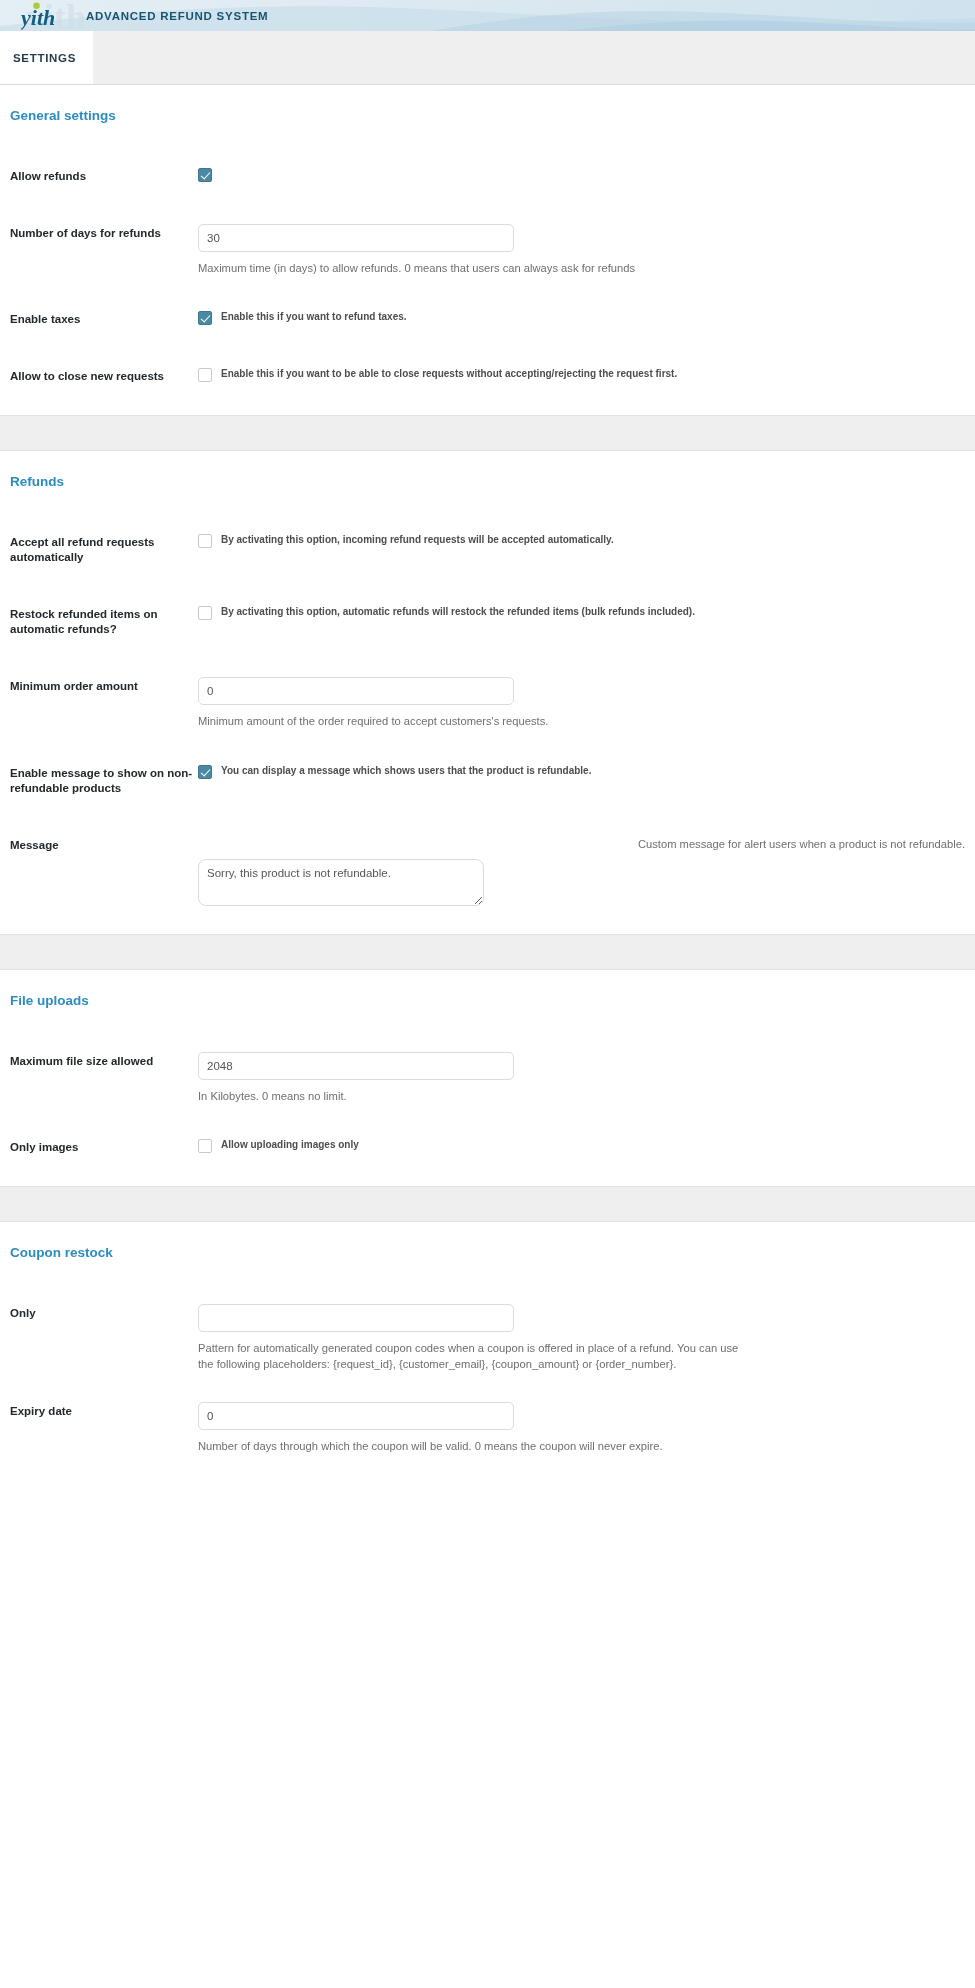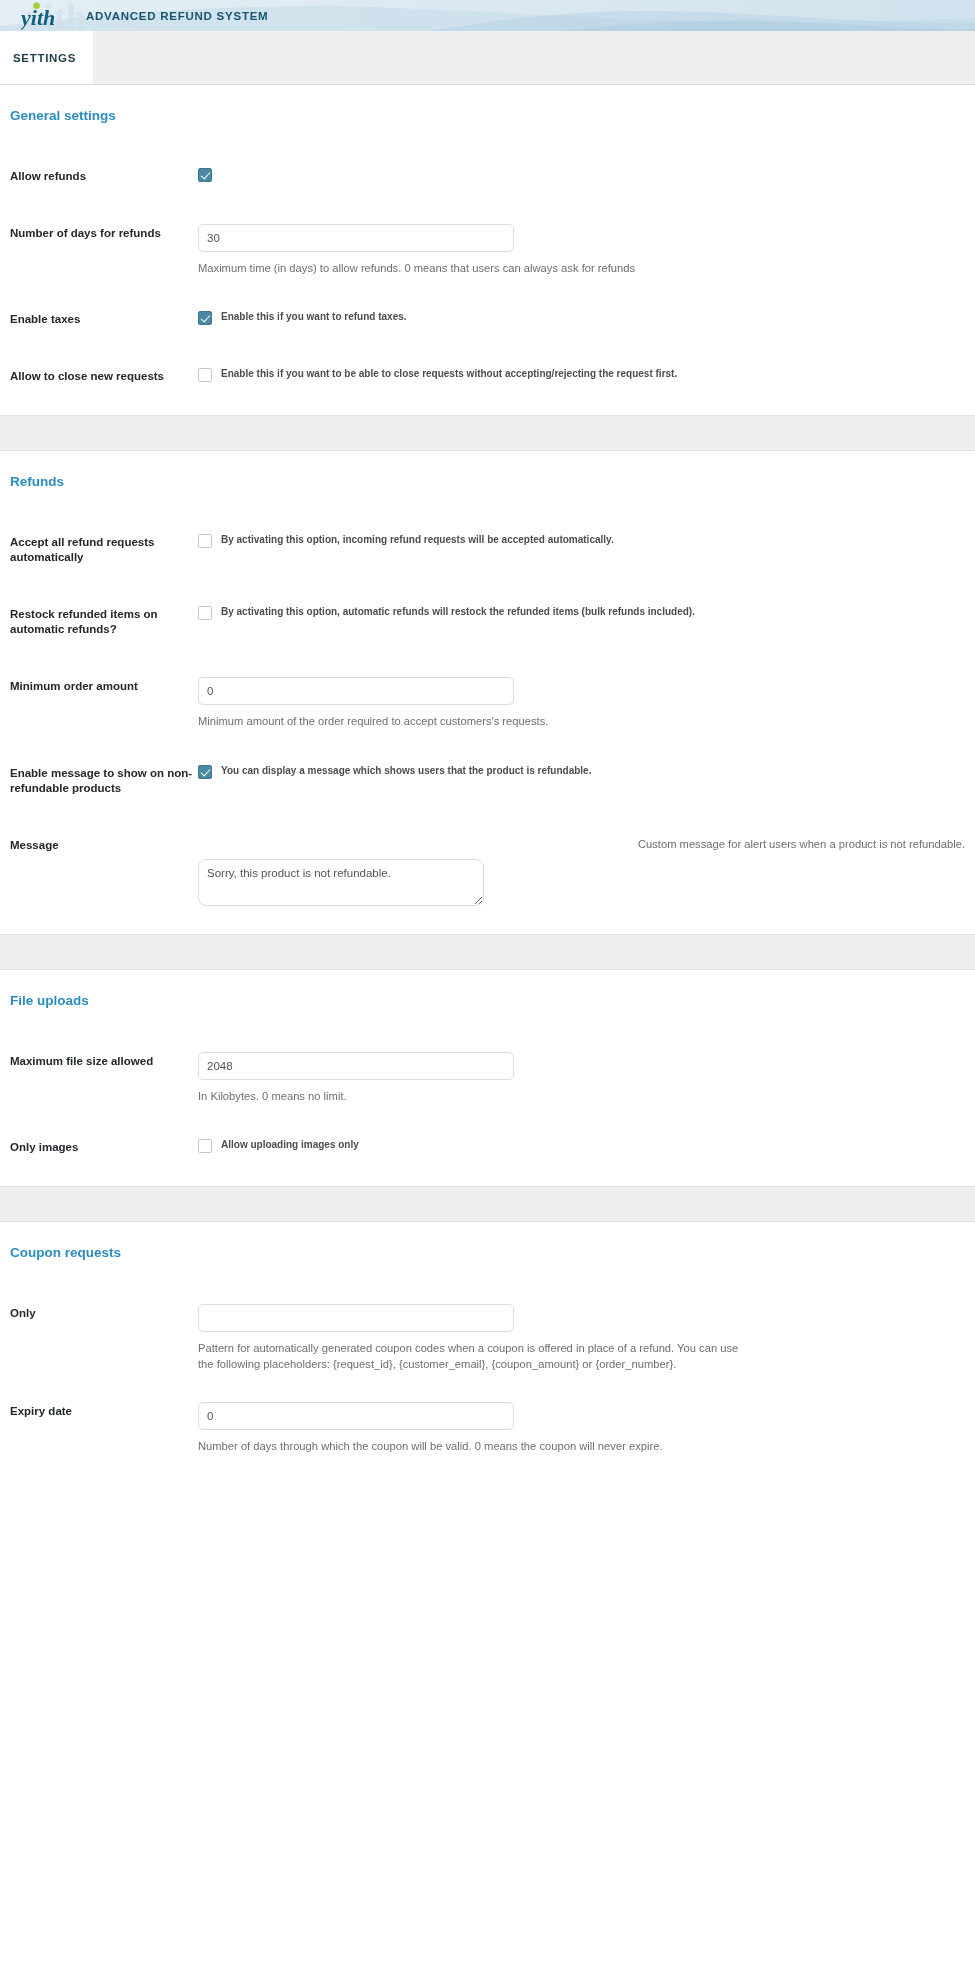--- a/index.html
+++ b/index.html
@@ -356,21 +356,21 @@
       </div>
     </div>
   </div>
 
   <div style="height:31px"></div>
 </div>
 
 <div class="band"></div>
 
 <div class="panel">
-  <div class="section-title">Coupon requests</div>
+  <div class="section-title">Coupon restock</div>
   <div class="section-gap"></div>
 
   <div class="row">
     <div class="row-label">Only</div>
     <div class="row-field">
       <input class="text-input" type="text" value="" style="">
       <div class="desc">Pattern for automatically generated coupon codes when a coupon is offered in place of a refund. You can use the following placeholders: {request_id}, {customer_email}, {coupon_amount} or {order_number}.</div>
     </div>
   </div>
 

